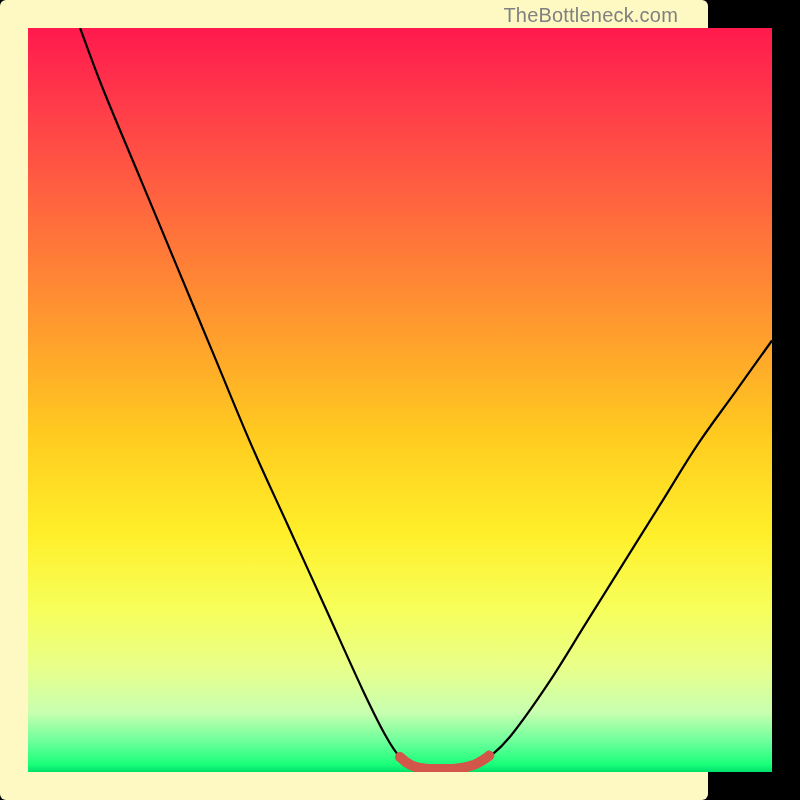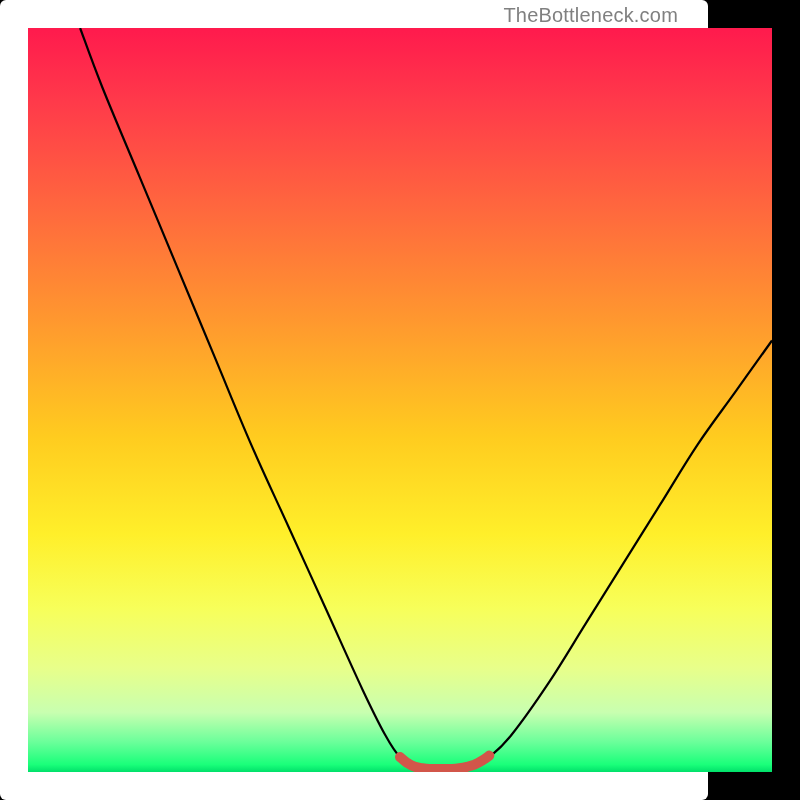--- a/index.html
+++ b/index.html
@@ -10,21 +10,21 @@
     background: #000;
     overflow: hidden;
     font-family: Arial, Helvetica, sans-serif;
   }
   .frame {
     position: absolute;
     top: 0;
     left: 0;
     width: 708px;
     height: 800px;
-    background: #ffffff;
+    background: #fef9c3;
     border-radius: 6px;
   }
   .plot-area {
     position: absolute;
     top: 28px;
     left: 28px;
     width: 744px;
     height: 744px;
     overflow: hidden;
   }

